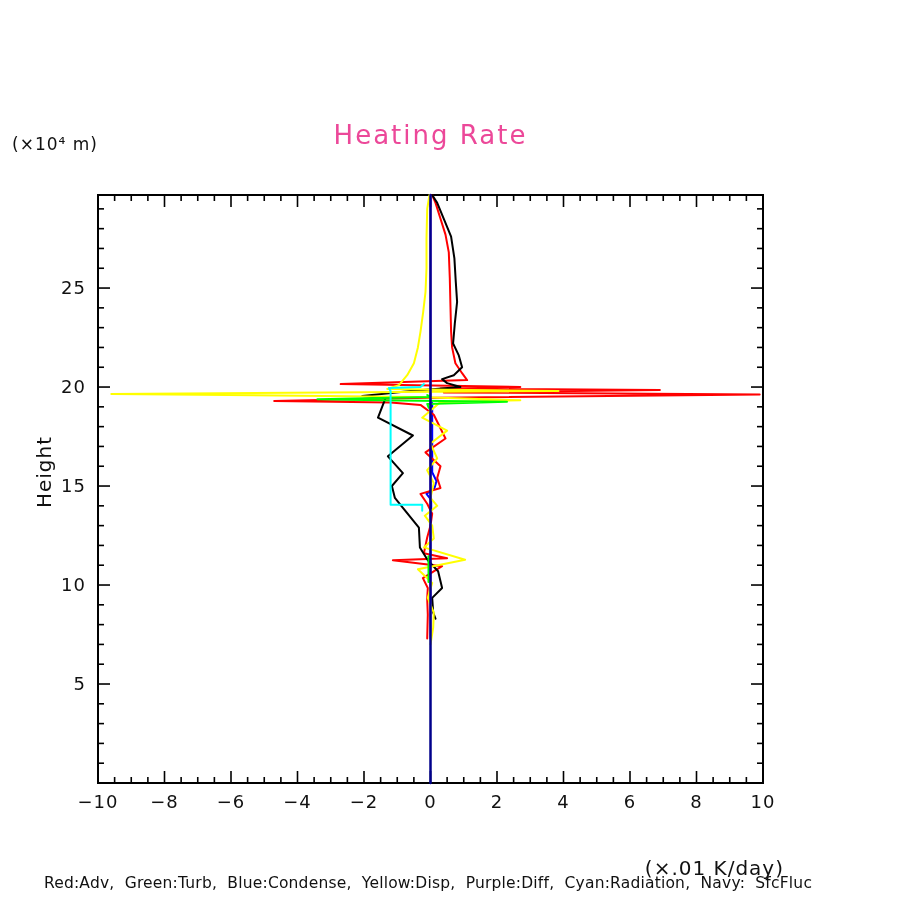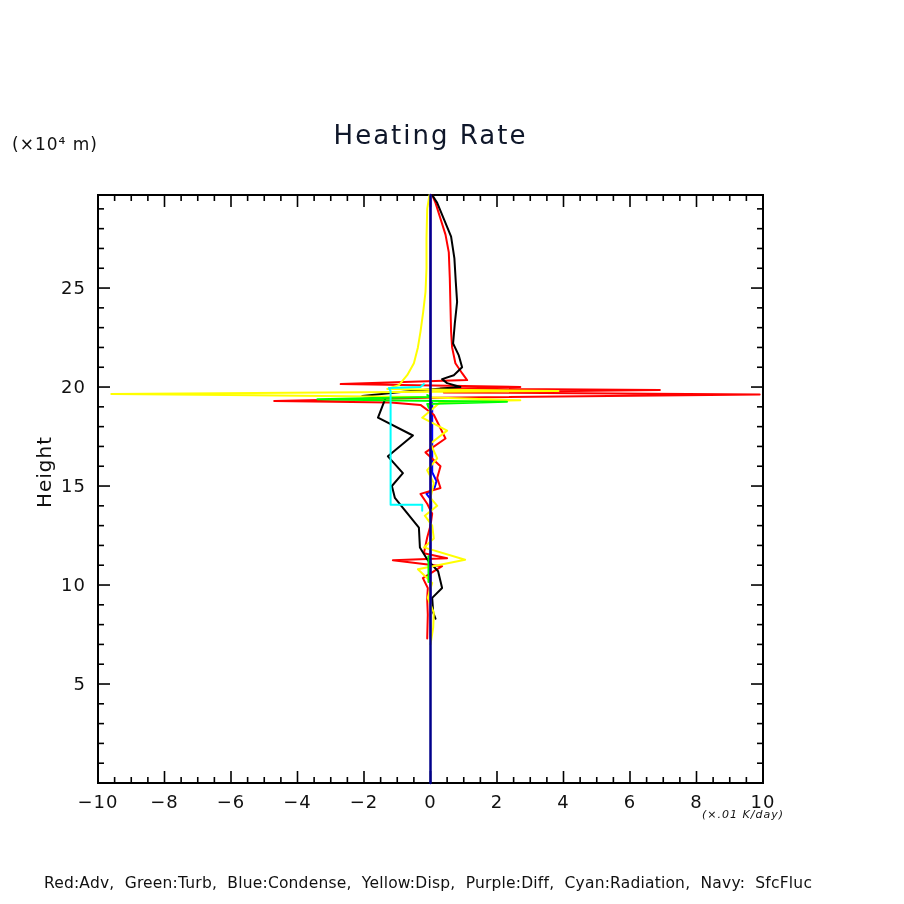--- a/index.html
+++ b/index.html
@@ -1,22 +1,22 @@
 <!DOCTYPE html>
 <html><head>
 <meta charset="utf-8">
 <style>
   html,body{margin:0;padding:0;background:#ffffff;}
   #page{position:relative;width:904px;height:904px;background:#ffffff;overflow:hidden;
         font-family:"DejaVu Sans",sans-serif;color:#111;}
   #plot-svg{position:absolute;left:0;top:0;}
   .overlay{position:absolute;white-space:pre;}
-  .title{left:98px;top:120px;width:665px;text-align:center;font-size:26px;letter-spacing:2px;color:#0f172a;}
+  .title{left:98px;top:120px;width:665px;text-align:center;font-size:26px;letter-spacing:2px;color:#ec4899;}
   .yunit{left:12px;top:134px;font-size:17px;letter-spacing:1px;}
-  .xunit{right:120px;top:808px;font-size:11px;letter-spacing:1px;font-style:italic;}
+  .xunit{right:120px;top:856px;font-size:20px;letter-spacing:1px;}
   .ytitle{left:44px;top:472px;font-size:20px;letter-spacing:1px;
           transform:translate(-50%,-50%) rotate(-90deg);transform-origin:center;}
   .legend{left:0;top:874px;width:856px;text-align:center;font-size:15.5px;letter-spacing:0.2px;}
 </style>
 </head>
 <body>
 
 <div id="page">
 
   <svg id="plot-svg" width="904" height="904" viewBox="0 0 904 904">

